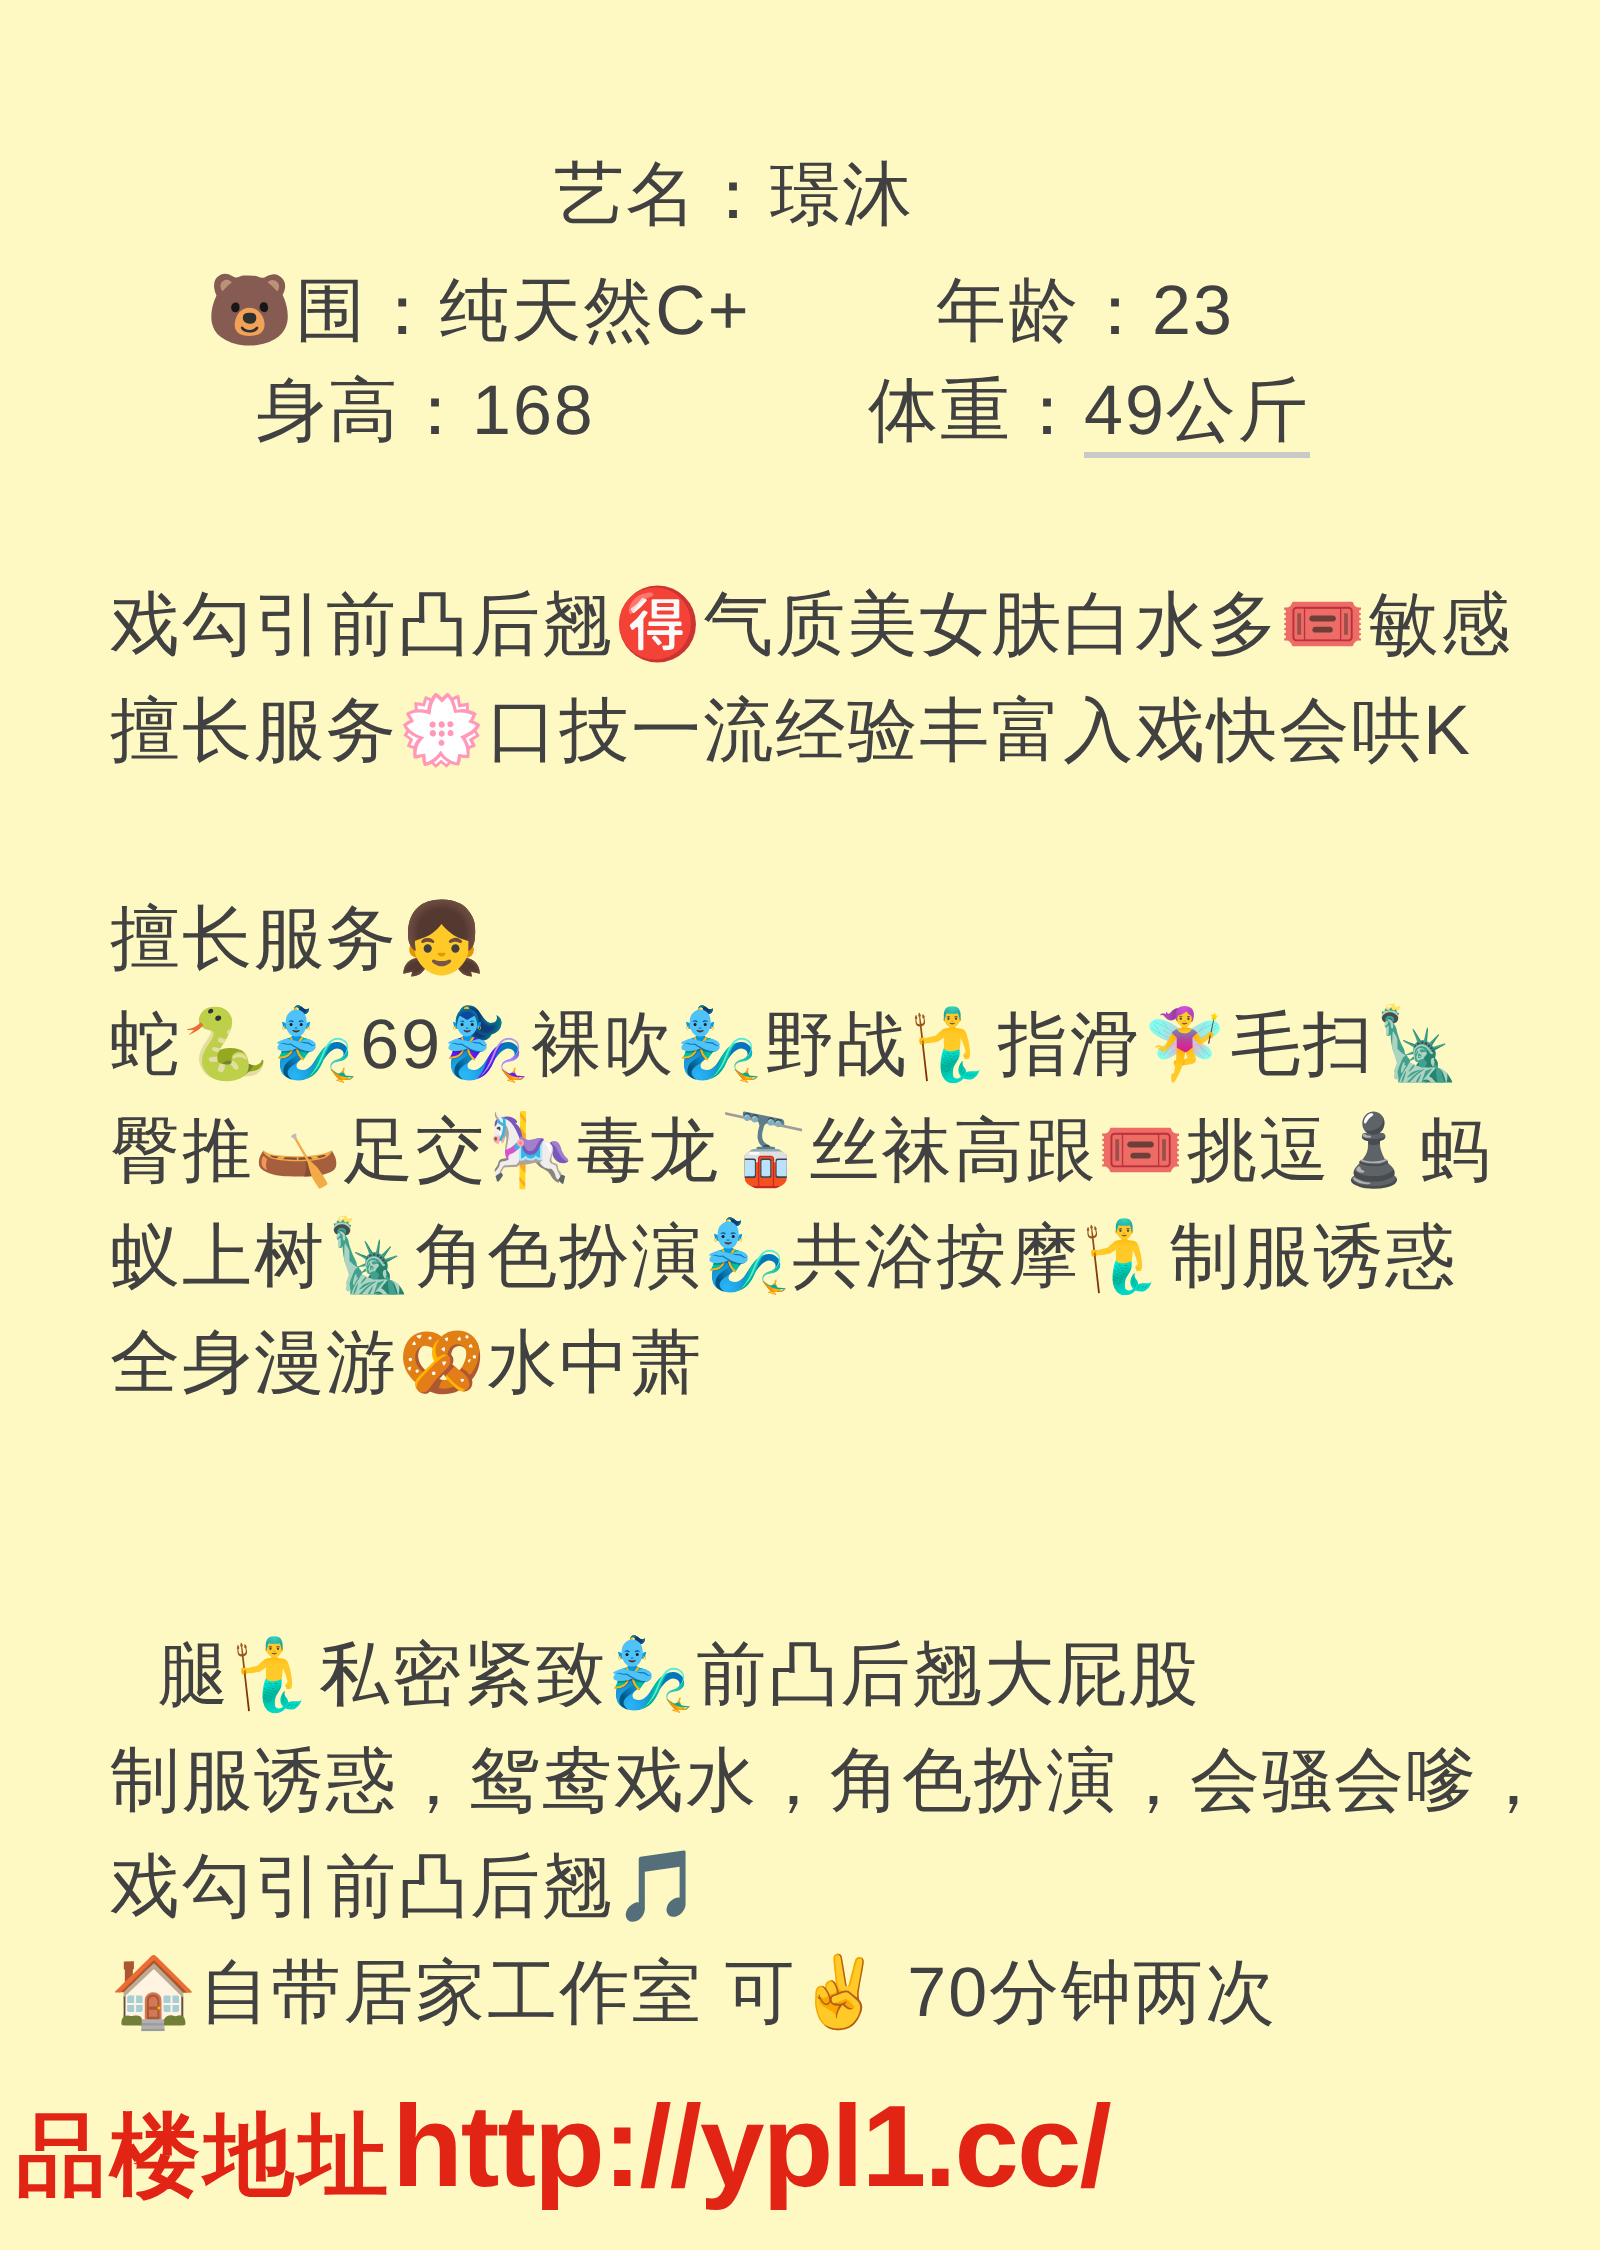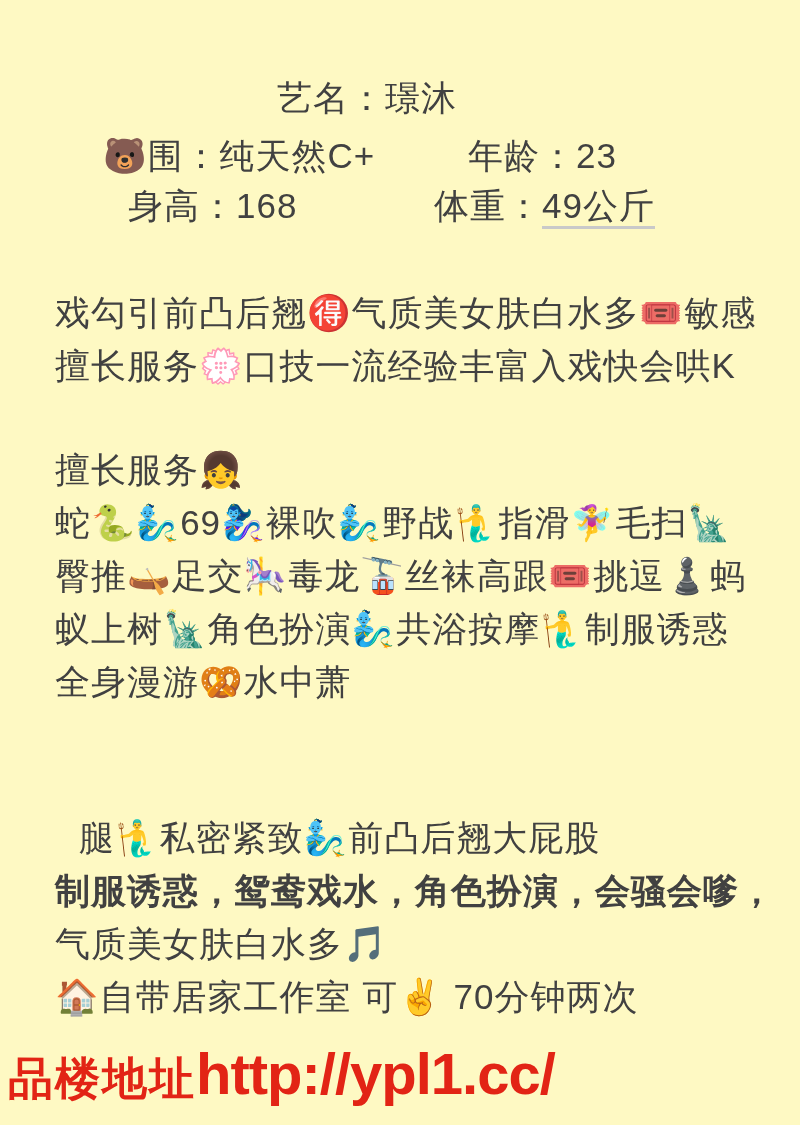--- a/index.html
+++ b/index.html
@@ -66,21 +66,21 @@
   <div class="line" style="left:55px; top:291px;">戏勾引前凸后翘🉐气质美女肤白水多🎟️敏感</div>
   <div class="line" style="left:55px; top:344px;">擅长服务💮口技一流经验丰富入戏快会哄K</div>
 
   <div class="line" style="left:55px; top:448px;">擅长服务👧</div>
   <div class="line" style="left:55px; top:501px;">蛇🐍🧞‍♂️69🧞‍♀️裸吹🧞‍♂️野战🧜‍♂️指滑🧚‍♀️毛扫🗽</div>
   <div class="line" style="left:55px; top:554px;">臀推🛶足交🎠毒龙🚡丝袜高跟🎟️挑逗♟️蚂</div>
   <div class="line" style="left:55px; top:607px;">蚁上树🗽角色扮演🧞‍♂️共浴按摩🧜‍♂️制服诱惑</div>
   <div class="line" style="left:55px; top:660px;">全身漫游🥨水中萧</div>
 
   <div class="line" style="left:55px; top:816px;margin-left:24px;">腿🧜‍♂️私密紧致🧞‍♂️前凸后翘大屁股</div>
-  <div class="line" style="left:55px; top:869px;font-weight:bold;">制服诱惑，鸳鸯戏水，角色扮演，会骚会嗲，</div>
-  <div class="line" style="left:55px; top:922px;">气质美女肤白水多🎵</div>
+  <div class="line" style="left:55px; top:869px;">制服诱惑，鸳鸯戏水，角色扮演，会骚会嗲，</div>
+  <div class="line" style="left:55px; top:922px;">戏勾引前凸后翘🎵</div>
   <div class="line" style="left:55px; top:975px;">🏠自带居家工作室 可✌️ 70分钟两次</div>
 
   <div class="footer-line">
     <span class="footer-prefix">品楼地址</span><span class="footer-url">http://ypl1.cc/</span>
   </div>
 
 </div>
 
 </body></html>

